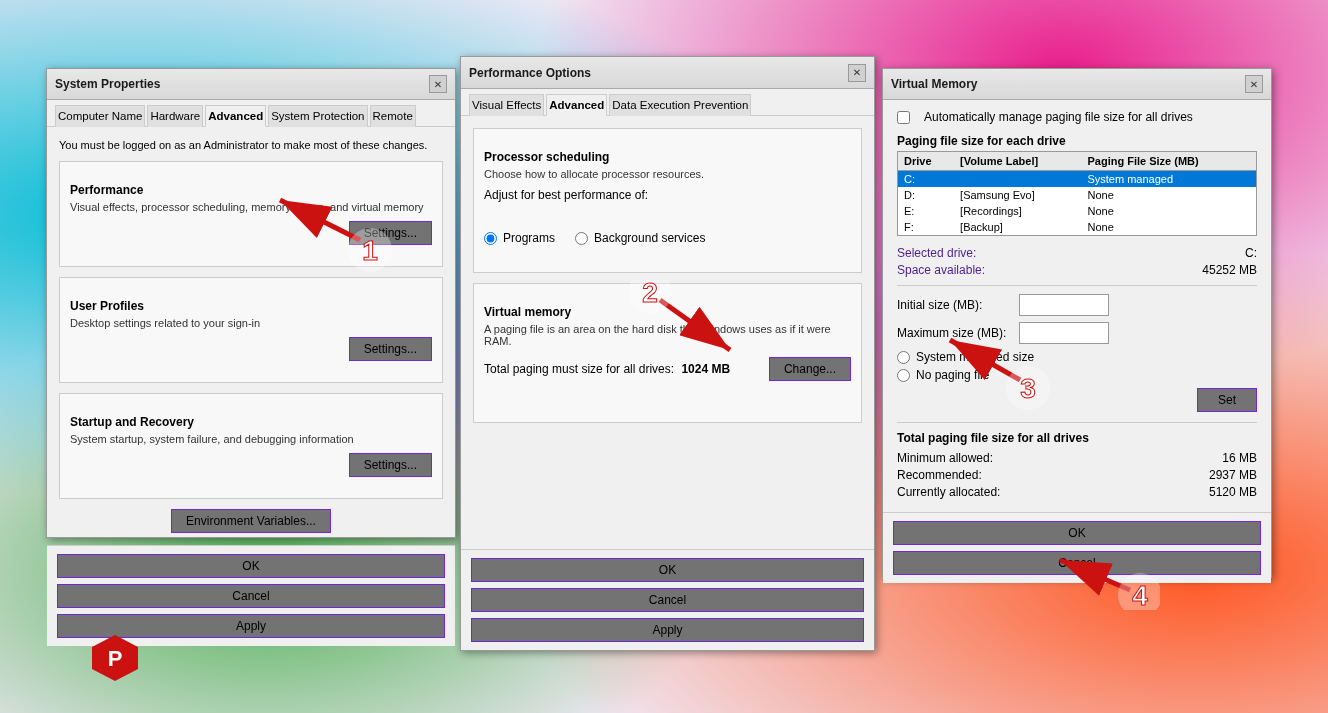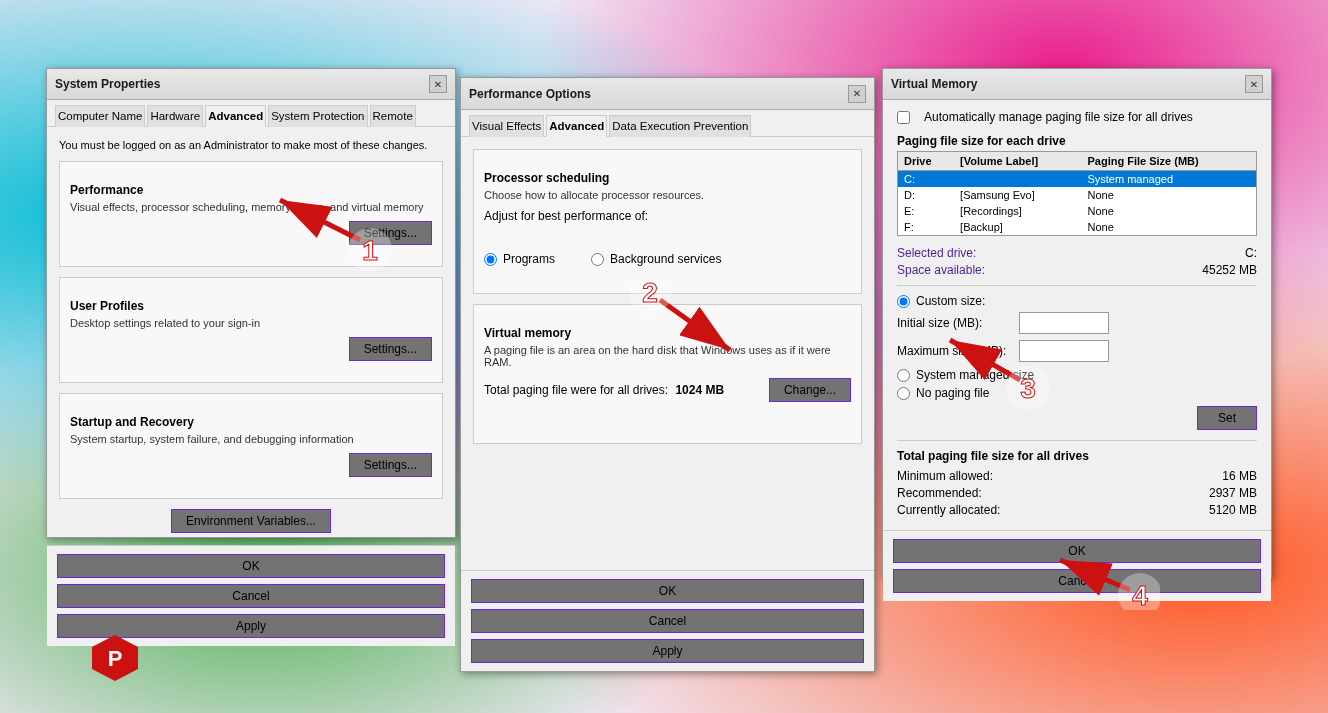--- a/index.html
+++ b/index.html
@@ -142,21 +142,21 @@
     #dialog-system {
       left: 46px;
       top: 68px;
       width: 410px;
       height: 470px;
     }
 
     
     #dialog-perf {
       left: 460px;
-      top: 77px;
+      top: 56px;
       width: 415px;
       height: 595px;
     }
 
     
     #dialog-vm {
       left: 882px;
       top: 68px;
       width: 390px;
       height: 510px;
@@ -326,38 +326,38 @@
     <div class="tab active">Advanced</div>
     <div class="tab">Data Execution Prevention</div>
   </div>
 
   <div class="dialog-content">
 
     <div class="section-box">
       <div class="section-title">Processor scheduling</div>
       <div class="section-desc">Choose how to allocate processor resources.</div>
       <div style="margin-bottom:8px; font-size:12px;">Adjust for best performance of:</div>
-      <div style="display:flex; gap:36px;margin-top:29px;">
+      <div style="display:flex; gap:20px;margin-top:29px;">
         <div class="radio-group">
           <input type="radio" name="perf-sched" id="prog-radio" checked="" style="">
           <label for="prog-radio">Programs</label>
         </div>
         <div class="radio-group">
           <input type="radio" name="perf-sched" id="bg-radio" style="">
           <label for="bg-radio">Background services</label>
         </div>
       </div>
     </div>
 
     <div class="section-box" style="min-height:140px;">
       <div class="section-title">Virtual memory</div>
       <div class="section-desc">A paging file is an area on the hard disk that Windows uses as if it were RAM.</div>
       <div style="display:flex; align-items:center; justify-content:space-between; margin-top:10px;">
         <span style="font-size:12px;">
-          <span>Total paging file were for all drives:</span>
+          <span>Total paging must size for all drives:</span>
           <span style="margin-left:4px; font-weight:600;">1024 MB</span>
         </span>
         <button class="btn">Change...</button>
       </div>
     </div>
   </div>
 
   <div class="btn-row">
     <button class="btn primary">OK</button>
     <button class="btn">Cancel</button>
@@ -415,24 +415,20 @@
       <span class="info-label">Selected drive:</span>
       <span class="info-value">C:</span>
     </div>
     <div class="info-row">
       <span class="info-label">Space available:</span>
       <span class="info-value">45252 MB</span>
     </div>
 
     <hr class="separator">
 
-    <div class="radio-group" style="margin-bottom:4px;">
-      <input type="radio" name="vm-size" id="custom-radio" checked="" style="">
-      <label for="custom-radio">Custom size:</label>
-    </div>
     <div class="vm-size-row">
       <label>Initial size (MB):</label>
       <input type="text" class="vm-size-input" style="">
     </div>
     <div class="vm-size-row">
       <label>Maximum size (MB):</label>
       <input type="text" class="vm-size-input" style="">
     </div>
 
     <div class="radio-group" style="margin-bottom:4px;">

